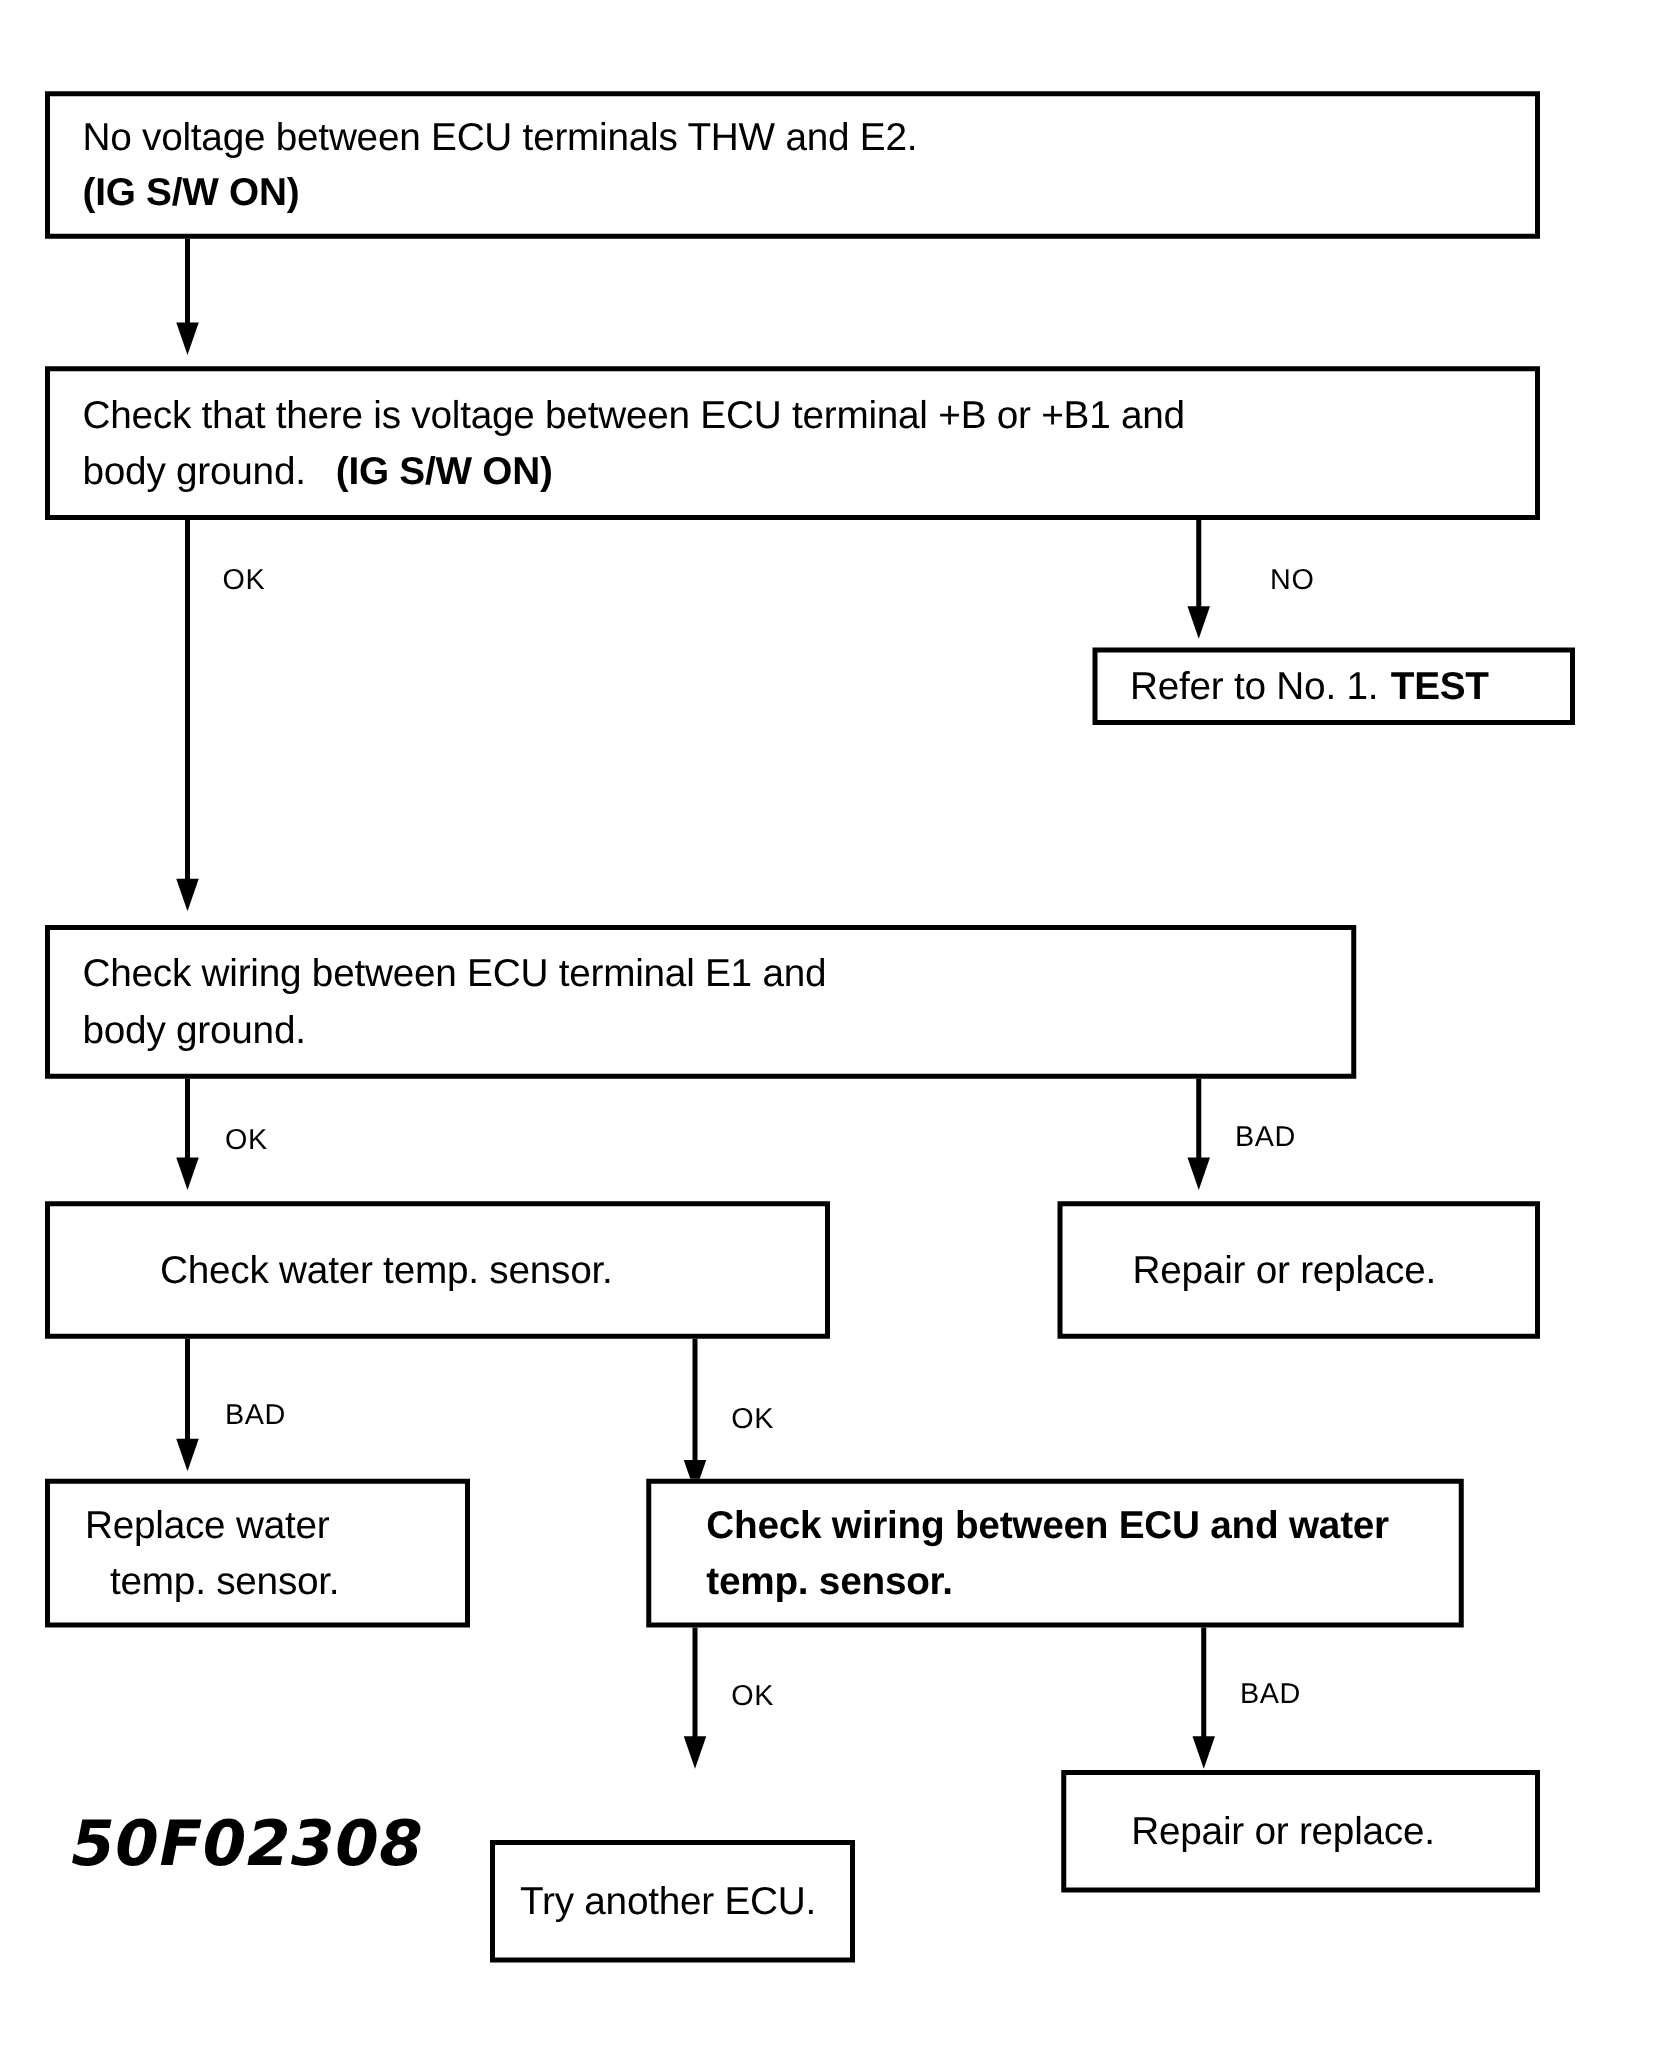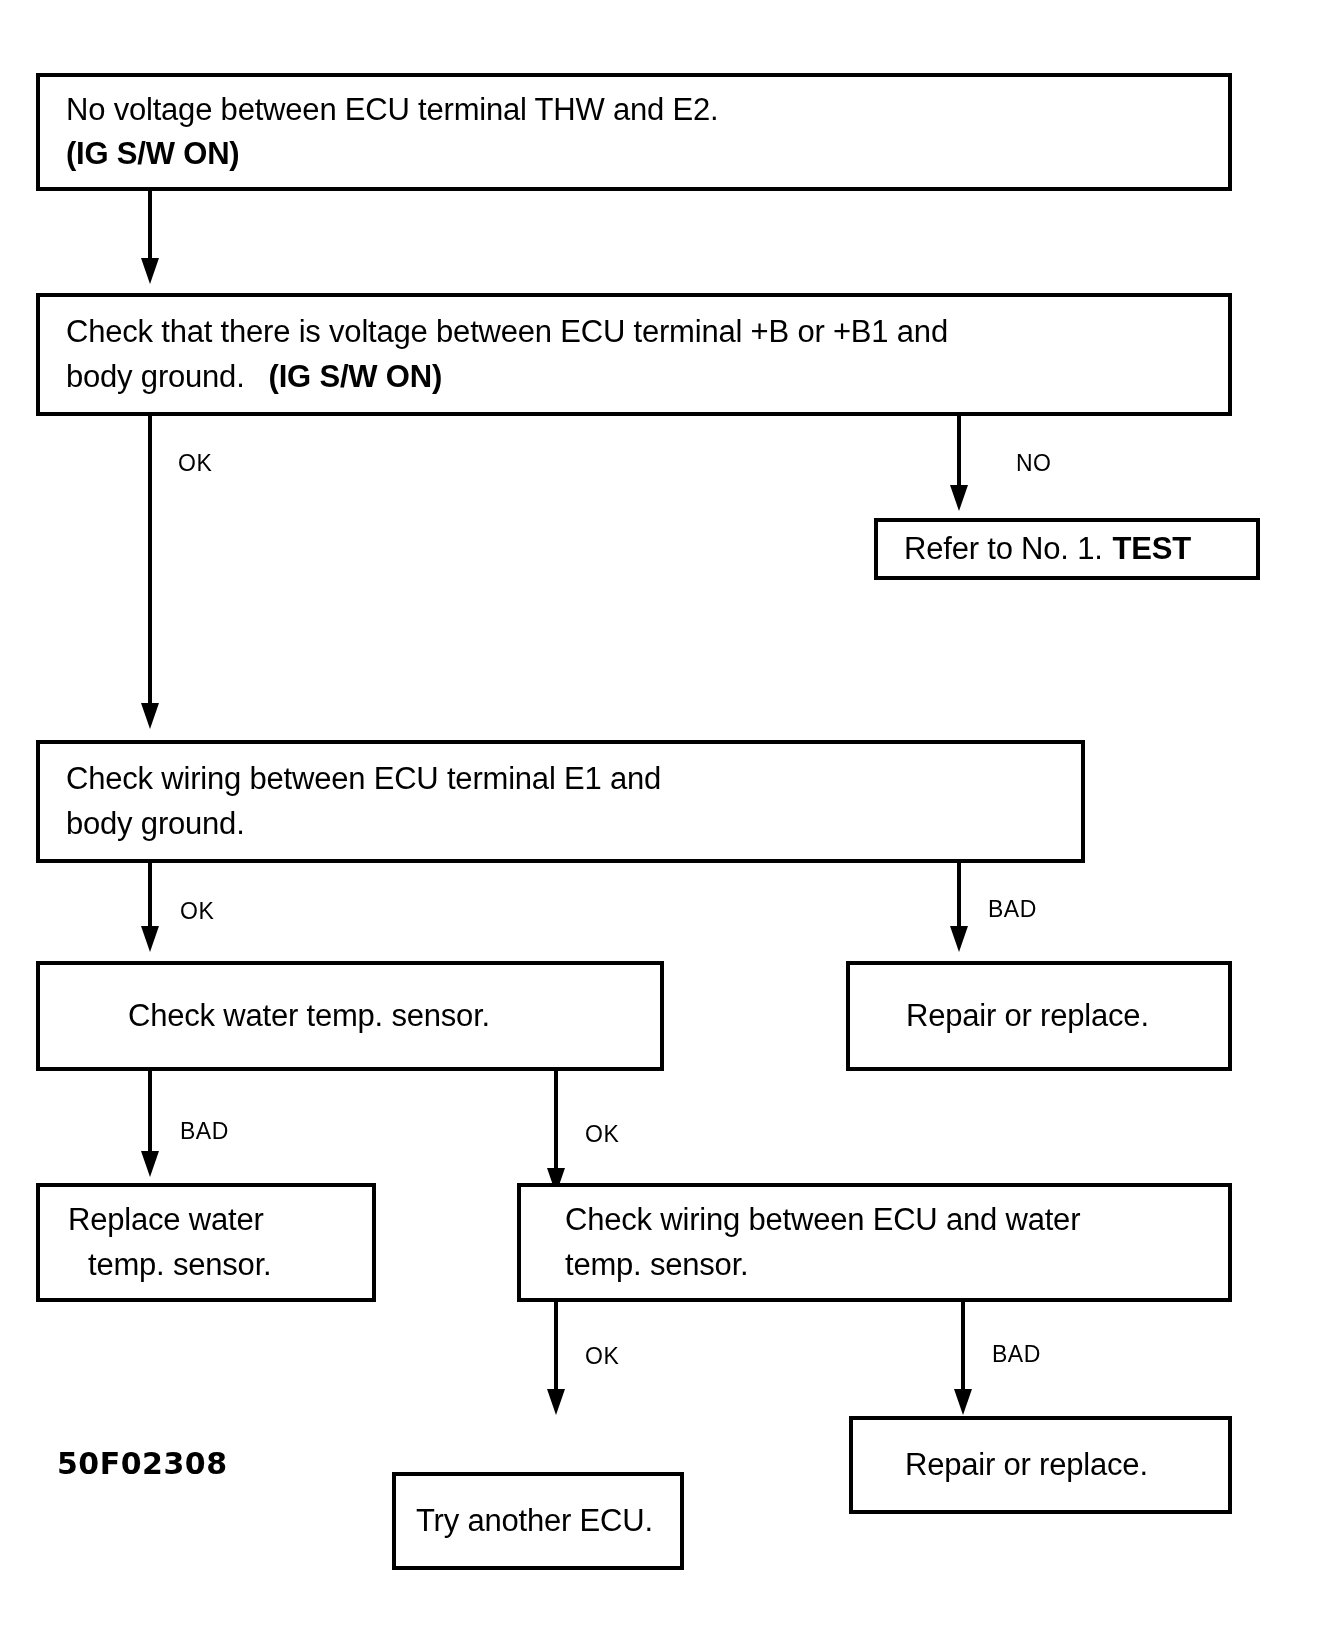--- a/index.html
+++ b/index.html
@@ -59,32 +59,33 @@
     position: absolute;
     font-size: 23px;
     line-height: 1;
     white-space: nowrap;
     letter-spacing: 0.5px;
   }
   .code {
     position: absolute;
     font-family: "DejaVu Sans", "Liberation Sans", sans-serif;
     font-weight: bold;
-    font-size: 30px;
+    font-size: 50px;
     letter-spacing: 0.5px;
     white-space: nowrap;
+    font-style: italic;
   }
 </style>
 </head>
 <body>
 
 <div id="page">
 
   <div class="node" style="left:36px; top:73px; width:1196px; height:118px;">
-    <span class="line">No voltage between ECU terminal THW and E2.</span>
+    <span class="line">No voltage between ECU terminals THW and E2.</span>
     <span class="line bold">(IG S/W ON)</span>
   </div>
 
   <div class="vline" style="left:148px; top:191px; height:76px;"></div>
   <div class="arrowhead" style="left:141px; top:258px;"></div>
 
   <div class="node" style="left:36px; top:293px; width:1196px; height:123px;">
     <span class="line">Check that there is voltage between ECU terminal +B or +B1 and</span>
     <span class="line"><span>body ground.</span><span style="display:inline-block;width:24px"></span><span class="bold-inline">(IG S/W ON)</span></span>
   </div>
@@ -128,21 +129,21 @@
 
   <div class="vline" style="left:554px; top:1071px; height:106px;"></div>
   <div class="arrowhead" style="left:547px; top:1168px;"></div>
   <div class="edge-label" style="left:585px; top:1123px;">OK</div>
 
   <div class="node" style="left:36px; top:1183px; width:340px; height:119px;">
     <span class="line" style="padding-left:28px;">Replace water</span>
     <span class="line" style="padding-left:48px;">temp. sensor.</span>
   </div>
 
-  <div class="node" style="left:517px; top:1183px; width:715px; height:119px;">
+  <div class="node" style="left:517px; top:1183px; width:654px; height:119px;font-weight:bold;">
     <span class="line" style="padding-left:44px;">Check wiring between ECU and water</span>
     <span class="line" style="padding-left:44px;">temp. sensor.</span>
   </div>
 
   <div class="vline" style="left:554px; top:1302px; height:96px;"></div>
   <div class="arrowhead" style="left:547px; top:1389px;"></div>
   <div class="edge-label" style="left:585px; top:1345px;">OK</div>
 
   <div class="vline" style="left:961px; top:1302px; height:96px;"></div>
   <div class="arrowhead" style="left:954px; top:1389px;"></div>

